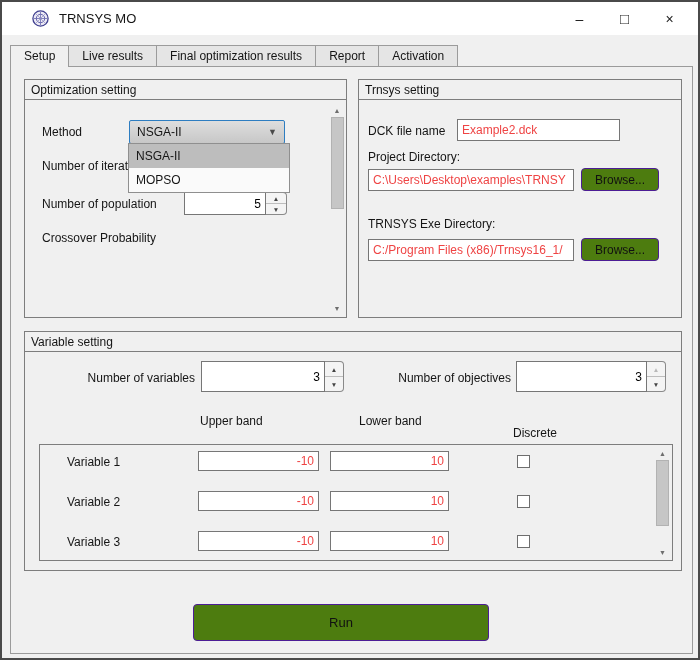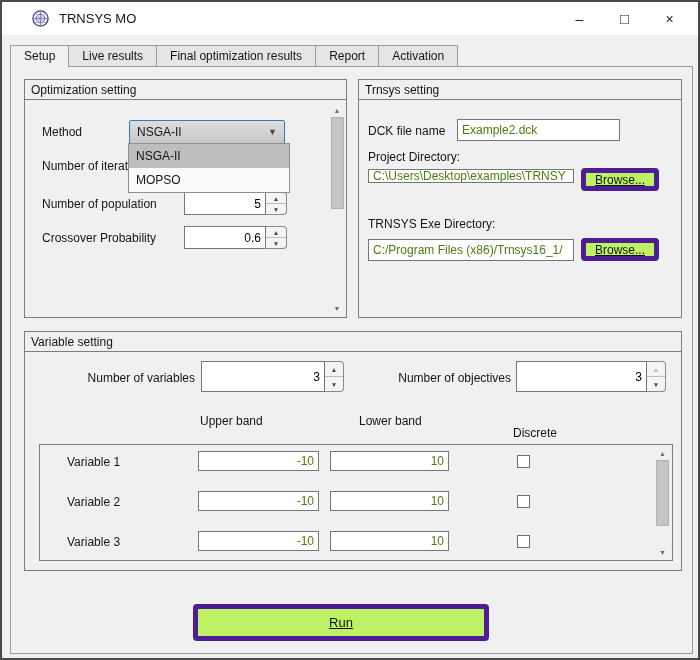--- a/index.html
+++ b/index.html
@@ -29,26 +29,26 @@
     position:absolute; left:8px; top:64px; width:683px; height:588px;
     border:1px solid #9b9b9b; background:#f0f0f0;
   }
   
   .group { position:absolute; border:1px solid #7d7d7d; background:#f0f0f0; }
   .group-title { height:20px; line-height:20px; padding-left:6px; font-size:12px; border-bottom:1px solid #7d7d7d; }
   .lbl { position:absolute; font-size:12px; white-space:nowrap; }
   
   .tb {
     position:absolute; border:1px solid #767676; background:#fff;
-    font-family:"Liberation Sans",sans-serif; font-size:12px; padding:0 4px; color:#4d7c0f;
+    font-family:"Liberation Sans",sans-serif; font-size:12px; padding:0 4px; color:#ef4444;
   }
   .tb.num { text-align:right; }
   .btn {
-    position:absolute; background:#bef264; border:5px solid #4c1d95; border-radius:4px;
-    font-size:12px; display:flex; align-items:center; justify-content:center; color:#111; cursor:default;text-decoration:underline;
+    position:absolute; background:#4d7c0f; border:1px solid #4c1d95; border-radius:4px;
+    font-size:12px; display:flex; align-items:center; justify-content:center; color:#111; cursor:default;
   }
   
   .spin { position:absolute; display:flex; align-items:stretch; }
   .spin input {
     flex:1; min-width:0; border:1px solid #767676; background:#fff; text-align:right;
     font-family:"Liberation Sans",sans-serif; font-size:12px; padding:0 4px;
   }
   .spin .arrows {
     width:21px; border:1px solid #8a8a8a; border-left:none; border-radius:0 4px 4px 0;
     background:#f4f4f4; display:flex; flex-direction:column;
@@ -132,45 +132,38 @@
       <span class="lbl" style="left:17px; top:117px;">Number of population</span>
       <div class="spin" style="left:159px; top:112px; width:103px; height:23px;">
         <input value="5" style="">
         <div class="arrows">
           <div class="sa">▲</div>
           <div class="sa">▼</div>
         </div>
       </div>
 
       <span class="lbl" style="left:17px; top:151px;">Crossover Probability</span>
-      <div class="spin" style="left:159px; top:146px; width:103px; height:23px;">
-        <input value="0.6" style="">
-        <div class="arrows">
-          <div class="sa">▲</div>
-          <div class="sa">▼</div>
-        </div>
-      </div>
 
       <div class="vscroll" style="left:305px; top:24px; width:14px; height:210px;">
         <div class="sarrow">▲</div>
         <div class="track">
           <div class="thumb" style="top:1px; height:92px;"></div>
         </div>
         <div class="sarrow">▼</div>
       </div>
     </div>
 
     <div class="group" style="left:347px; top:12px; width:324px; height:239px;">
       <div class="group-title">Trnsys setting</div>
 
       <span class="lbl" style="left:9px; top:44px;">DCK file name</span>
       <input class="tb" style="left: 98px; top: 39px; width: 163px; height: 22px;" value="Example2.dck">
 
       <span class="lbl" style="left:9px; top:70px;">Project Directory:</span>
-      <input class="tb" style="left: 9px; top: 89px; width: 206px; height: 14px;" value="C:\Users\Desktop\examples\TRNSY">
+      <input class="tb" style="left: 9px; top: 89px; width: 206px; height: 22px;" value="C:\Users\Desktop\examples\TRNSY">
       <div class="btn" style="left:222px; top:88px; width:78px; height:23px;">Browse...</div>
 
       <span class="lbl" style="left:9px; top:137px;">TRNSYS Exe Directory:</span>
       <input class="tb" style="left: 9px; top: 159px; width: 206px; height: 22px;" value="C:/Program Files (x86)/Trnsys16_1/">
       <div class="btn" style="left:222px; top:158px; width:78px; height:23px;">Browse...</div>
     </div>
 
     <div class="group" style="left:13px; top:264px; width:658px; height:240px;">
       <div class="group-title">Variable setting</div>
 

